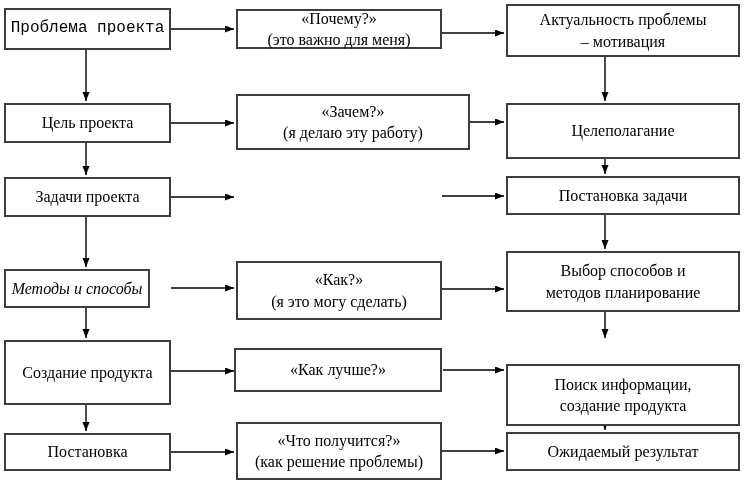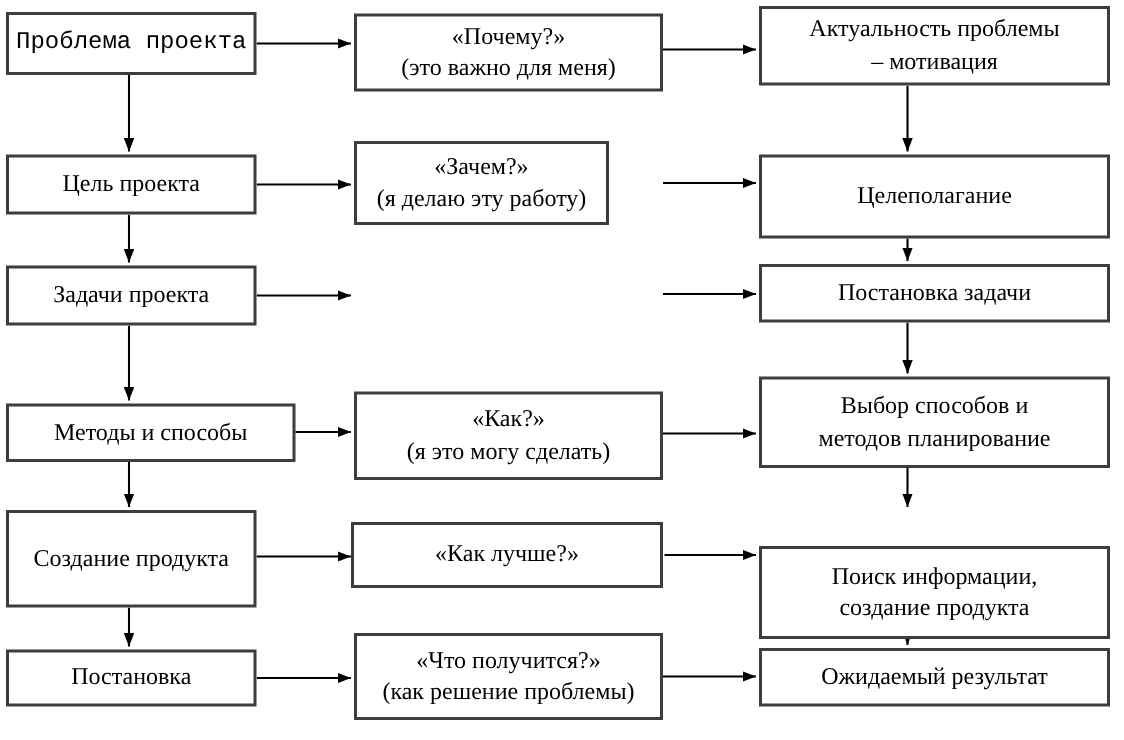--- a/index.html
+++ b/index.html
@@ -71,27 +71,27 @@
       <line x1="605" y1="143" x2="605" y2="174" marker-end="url(#ah)"></line>
       <line x1="605" y1="215" x2="605" y2="249" marker-end="url(#ah)"></line>
       <line x1="605" y1="312" x2="605" y2="338" marker-end="url(#ah)"></line>
       <line x1="605" y1="402" x2="605" y2="430" marker-end="url(#ah)"></line>
     </g>
   </svg>
 
   <div class="node" style="left:4px; top:8px;   width:167px; height:42px;font-family:Liberation Mono, monospace;">Проблема проекта</div>
   <div class="node" style="left:4px; top:103px; width:167px; height:40px;">Цель проекта</div>
   <div class="node" style="left:4px; top:177px; width:167px; height:40px;">Задачи проекта</div>
-  <div class="node" style="left:4px; top:269px; width:193px; height:39px;">Методы и способы</div>
+  <div class="node" style="left:4px; top:269px; width:146px; height:39px;font-style:italic;">Методы и способы</div>
   <div class="node" style="left:4px; top:340px; width:167px; height:65px;">Создание продукта</div>
   <div class="node" style="left:4px; top:433px; width:167px; height:38px;">Постановка</div>
 
-  <div class="node" style="left:236px; top:9px;   width:206px; height:52px;">«Почему?»
+  <div class="node" style="left:236px; top:9px;   width:206px; height:40px;">«Почему?»
 (это важно для меня)</div>
-  <div class="node" style="left:236px; top:94px;  width:170px; height:56px;">«Зачем?»
+  <div class="node" style="left:236px; top:94px;  width:234px; height:56px;">«Зачем?»
 (я делаю эту работу)</div>
   <div class="node" style="left:236px; top:261px; width:206px; height:59px;">«Как?»
 (я это могу сделать)</div>
   <div class="node" style="left:234px; top:348px; width:208px; height:44px;">«Как лучше?»</div>
   <div class="node" style="left:236px; top:422px; width:206px; height:58px;">«Что получится?»
 (как решение проблемы)</div>
 
   <div class="node" style="left:506px; top:4px;   width:234px; height:53px;">Актуальность проблемы
 – мотивация</div>
   <div class="node" style="left:506px; top:103px; width:234px; height:56px;">Целеполагание</div>

